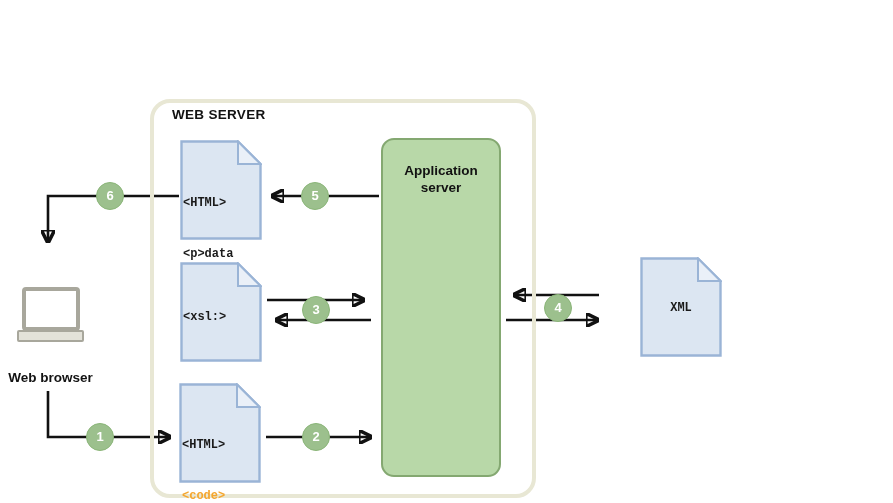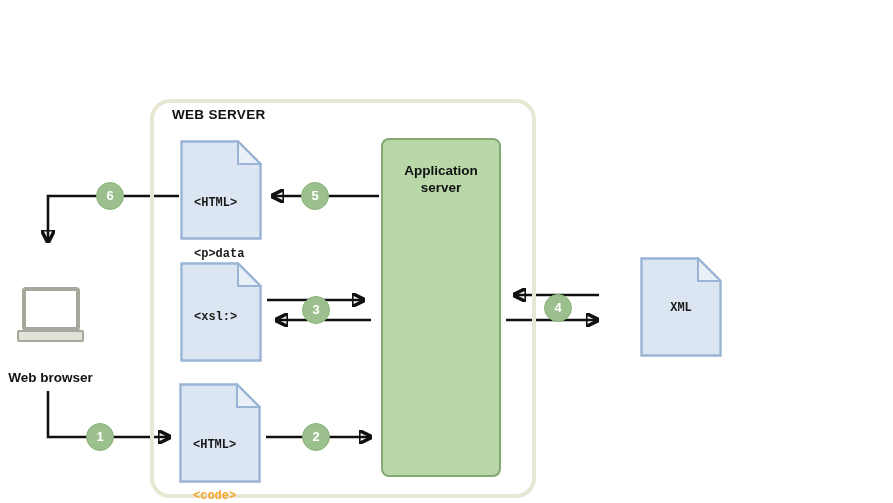--- a/index.html
+++ b/index.html
@@ -16,33 +16,33 @@
     border:4px solid #e8e7d4;border-radius:20px;background:transparent;
   }
   .ws-label{
     position:absolute;left:172px;top:107px;font-size:13.5px;font-weight:bold;color:#121212;
     letter-spacing:.3px;
   }
 
   
   .app-box{
     position:absolute;left:381px;top:138px;width:120px;height:339px;
-    background:#b8d8a8;border:2px solid #84a871;border-radius:8px;box-sizing:border-box;
+    background:#b8d8a8;border:2px solid #84a871;border-radius:13px;box-sizing:border-box;
   }
   .app-label{
     position:absolute;left:0;top:22px;width:100%;text-align:center;
     font-size:13.5px;font-weight:bold;color:#121212;line-height:17px;
   }
   .app-label .inner{display:inline-block;width:84px;}
 
   
   .doc{position:absolute;width:82px;height:100px;}
   .doc svg.shape{position:absolute;left:0;top:0;}
   .doc .txt{
-    position:absolute;left:14px;top:0;width:70px;
+    position:absolute;left:3px;top:0;width:70px;
     font-family:"Liberation Mono","DejaVu Sans Mono",monospace;
     font-weight:bold;font-size:12px;line-height:17px;color:#1a1a1a;white-space:pre;
   }
   .doc-html-out{left:180px;top:140px;}
   .doc-html-out .txt{top:21px;}
   .doc-xsl{left:180px;top:262px;}
   .doc-xsl .txt{top:13px;}
   .doc-xsl .gap{height:26px;}
   .doc-html-src{left:179px;top:383px;}
   .doc-html-src .txt{top:20px;}

